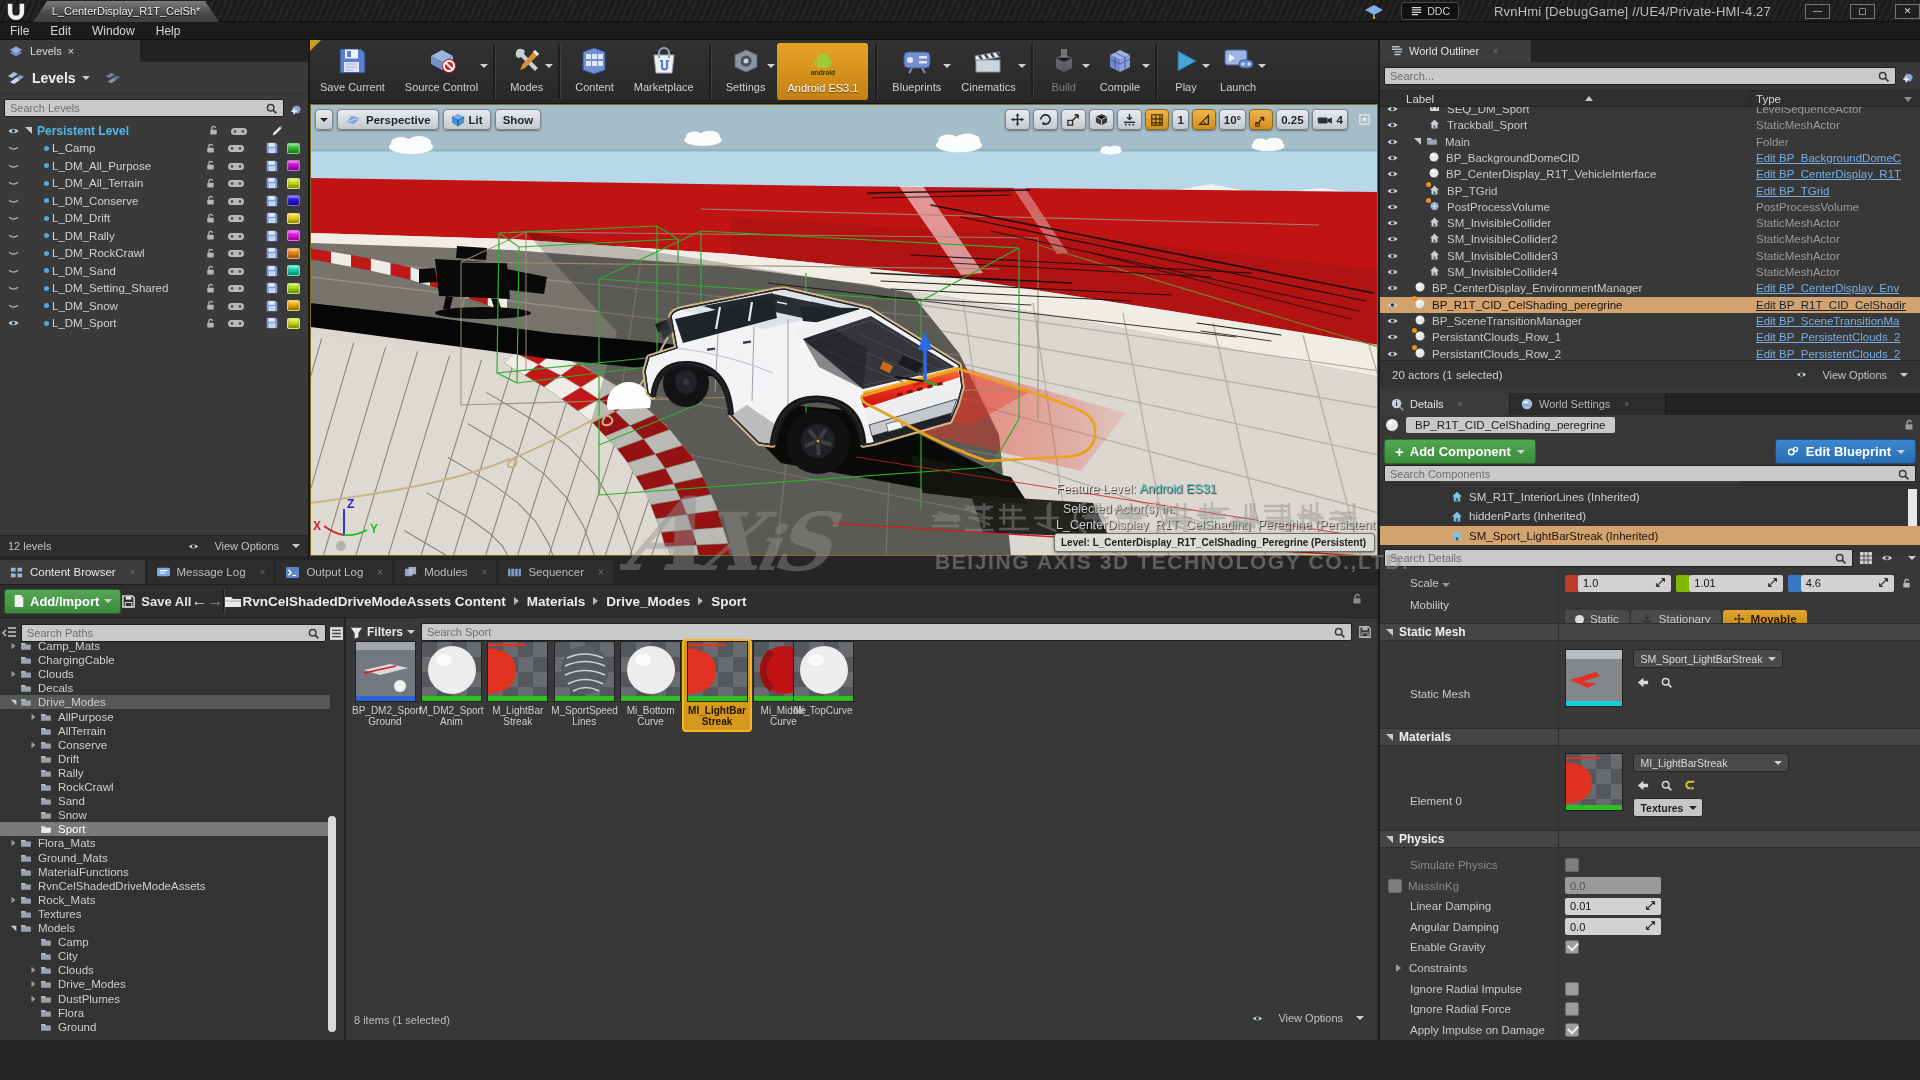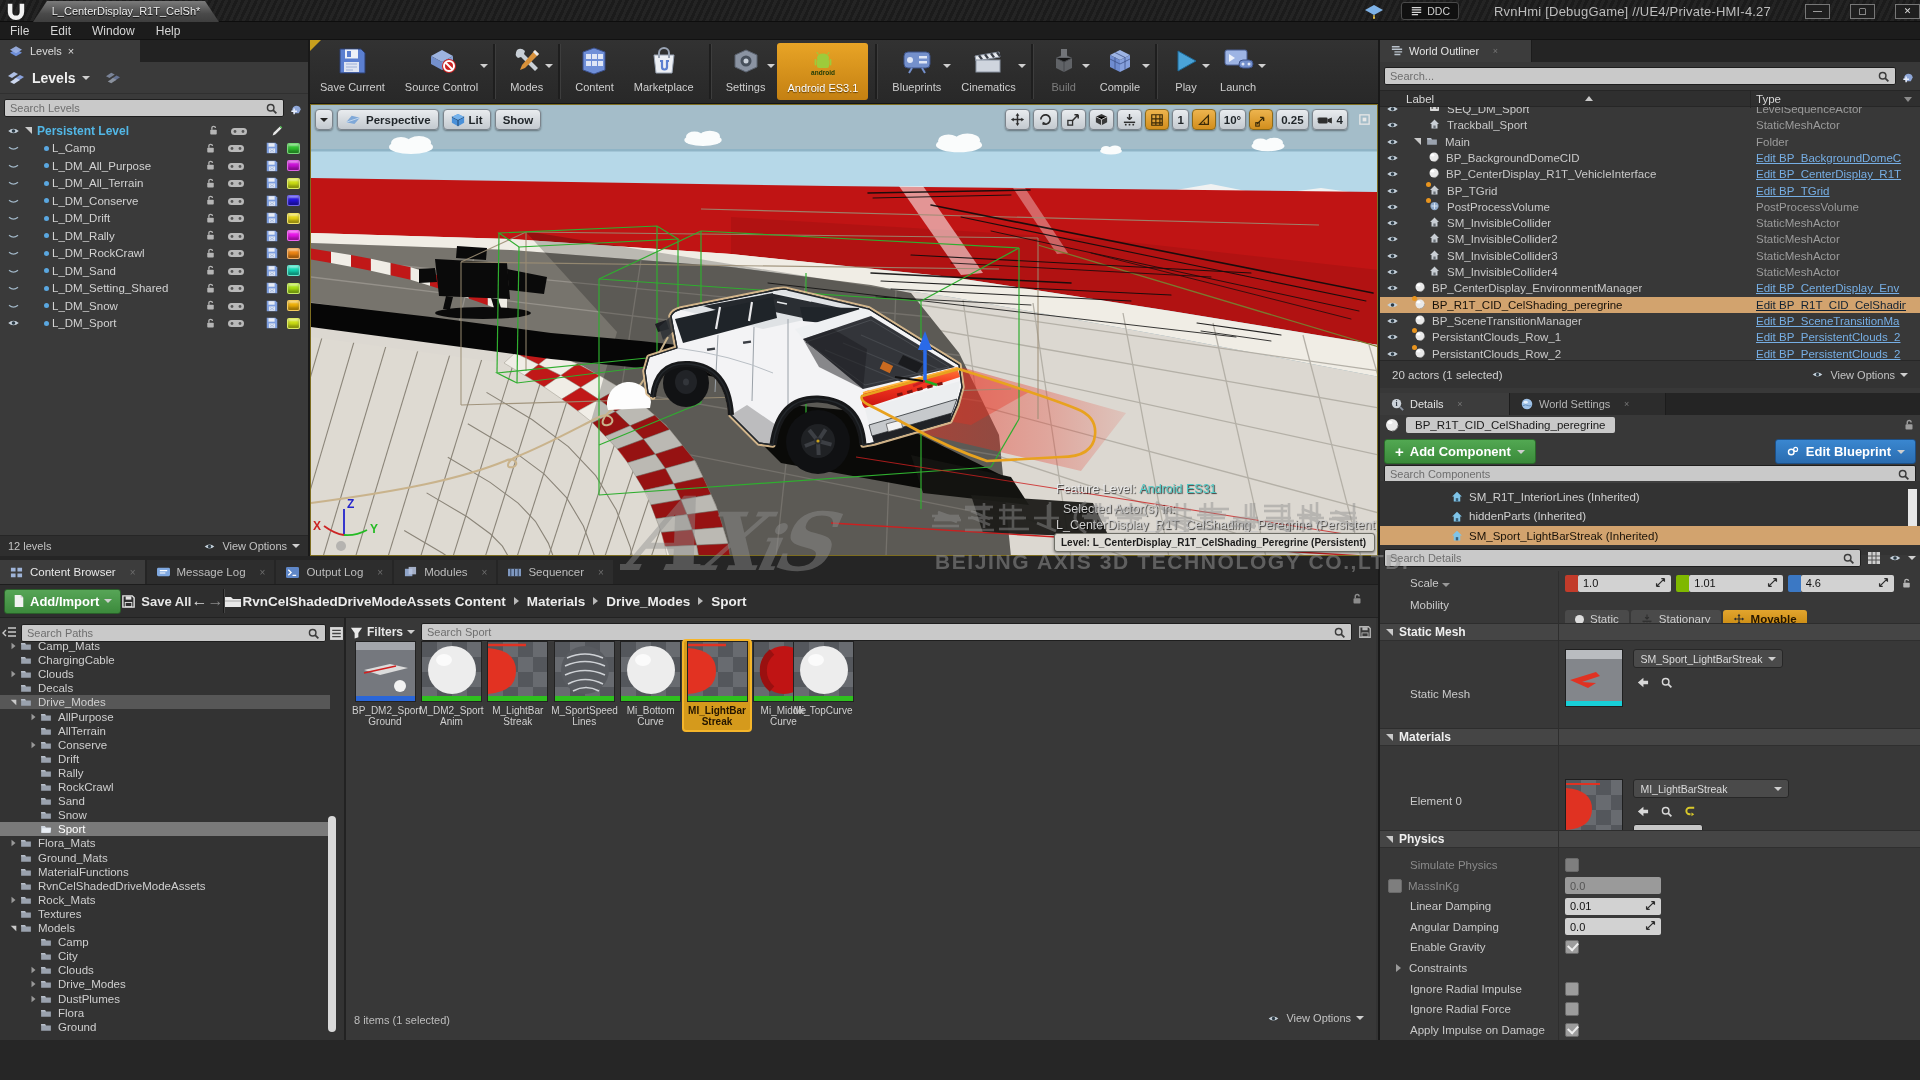--- a/index.html
+++ b/index.html
@@ -62,21 +62,21 @@
 #lv-rows { left:0; top:82px; width:308px; height:252px; }
 .lvrow { position:absolute; left:0; width:308px; height:17.5px; display:flex; align-items:center; }
 .lvrow .nm { font-size:11.5px; color:#d2d2d2; flex:0 0 auto; }
 .lvrow.persistent .nm { color:#52b7e6; font-weight:bold; font-size:12px; }
 .lvrow .dot { width:5px; height:5px; border-radius:50%; background:#5aa7e0; margin:0 3px 0 0; }
 .lvrow .sp { flex:1 1 auto; }
 .lvchip { width:13px; height:11px; border-radius:2px; border:1px solid rgba(255,255,255,.35);
   box-shadow:inset 0 -3px 3px rgba(0,0,0,.35), inset 0 2px 2px rgba(255,255,255,.5); }
 #lv-footer { left:0; top:495px; width:308px; height:21px; background:#2e2e2e; border-top:1px solid #262626;
   display:flex; align-items:center; color:#c3c3c3; font-size:11px; padding:0 8px; }
-.viewopts { display:flex; align-items:center; gap:5px; color:#c3c3c3; font-size:11px; }
+.viewopts { display:flex; align-items:center; gap:13px; color:#c3c3c3; font-size:11px; }
 
 
 #main-toolbar { left:310px; top:40px; width:1068px; height:64px;
   background:linear-gradient(#323232,#282828); border-bottom:1px solid #151515;
   display:flex; align-items:stretch; }
 #mt-corner { position:absolute; left:0; top:0; width:0; height:0;
   border-top:11px solid #c8a01e; border-right:11px solid transparent; }
 .mtbtn { display:flex; flex-direction:column; align-items:center; justify-content:flex-start;
   padding:4px 10px 0 10px; position:relative; }
 .mtbtn .ic { height:34px; display:flex; align-items:center; }
@@ -2263,21 +2263,21 @@
                       <path d="M10 10 L14 14" stroke="#d8d8d8" stroke-width="2.2"></path>
                     </svg>
                   </span>
    </span>
  </span>
 </span>
           </div>
           <div class="sechdr" style="top:157px"><span class="tri-exp" style="border-top-color:#c9c9c9"></span> Materials</div>
           <div class="prow" style="top: 182px; height: 95px;">
             <span class="plabel">Element 0</span>
-<span class="pcol" style="top:0;margin-top:26px;">
+<span class="pcol" style="top:0;">
  <span class="thumb64 checker" style="display:inline-block; vertical-align:top;">
    <svg width="58" height="58" viewBox="0 0 58 58" style="position:absolute;left:0;top:0">
                   <path d="M0 8 Q26 10 26 29 Q26 48 0 50Z" fill="#e03222"></path>
                   <path d="M0 4 h34" stroke="#e03222" stroke-width="2"></path>
                 </svg>
    <span class="stripe" style="background:#2fc01f"></span>
  </span>
  <span style="display:inline-block; vertical-align:top; margin-left:6px;">
    <span class="combo" style="width:156px">
                   <span>MI_LightBarStreak</span>

